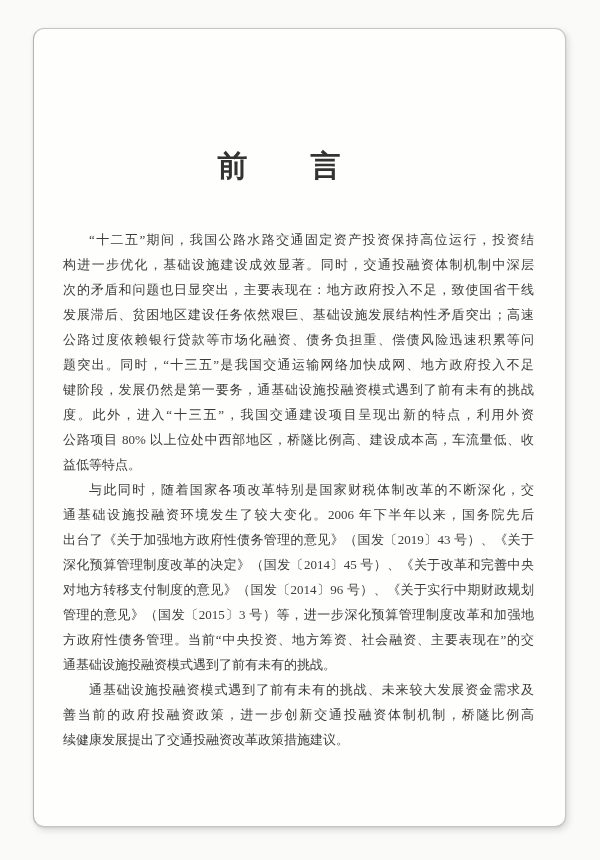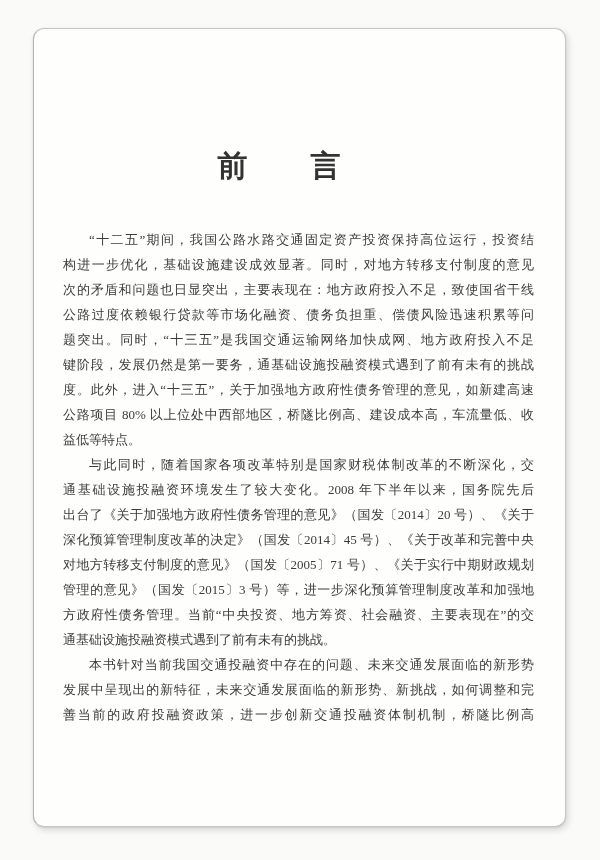--- a/index.html
+++ b/index.html
@@ -62,42 +62,43 @@
 
 <div class="scan-canvas">
   <div class="book-page">
 
     <div class="page-title">前　　言</div>
 
     <div class="page-content">
 
       <div class="paragraph">
         <div class="text-line indent">“十二五”期间，我国公路水路交通固定资产投资保持高位运行，投资结</div>
-        <div class="text-line">构进一步优化，基础设施建设成效显著。同时，对地方转移支付制度的意见</div>
+        <div class="text-line">构进一步优化，基础设施建设成效显著。同时，交通投融资体制机制中深层</div>
         <div class="text-line">次的矛盾和问题也日显突出，主要表现在：地方政府投入不足，致使国省干线</div>
+        <div class="text-line">发展滞后、贫困地区建设任务依然艰巨、基础设施发展结构性矛盾突出；高速</div>
         <div class="text-line">公路过度依赖银行贷款等市场化融资、债务负担重、偿债风险迅速积累等问</div>
         <div class="text-line">题突出。同时，“十三五”是我国交通运输网络加快成网、地方政府投入不足</div>
         <div class="text-line">键阶段，发展仍然是第一要务，通基础设施投融资模式遇到了前有未有的挑战</div>
-        <div class="text-line">度。此外，进入“十三五”，关于加强地方政府性债务管理的意见，如新建高速</div>
+        <div class="text-line">度。此外，进入“十三五”，我国交通建设项目呈现出新的特点，利用外资</div>
         <div class="text-line">公路项目 80% 以上位处中西部地区，桥隧比例高、建设成本高，车流量低、收</div>
         <div class="text-line para-end">益低等特点。</div>
       </div>
 
       <div class="paragraph">
         <div class="text-line indent">与此同时，随着国家各项改革特别是国家财税体制改革的不断深化，交</div>
-        <div class="text-line">通基础设施投融资环境发生了较大变化。2008 年下半年以来，国务院先后</div>
-        <div class="text-line">出台了《关于加强地方政府性债务管理的意见》（国发〔2014〕20 号）、《关于</div>
+        <div class="text-line">通基础设施投融资环境发生了较大变化。2006 年下半年以来，国务院先后</div>
+        <div class="text-line">出台了《关于加强地方政府性债务管理的意见》（国发〔2019〕43 号）、《关于</div>
         <div class="text-line">深化预算管理制度改革的决定》（国发〔2014〕45 号）、《关于改革和完善中央</div>
-        <div class="text-line">对地方转移支付制度的意见》（国发〔2005〕71 号）、《关于实行中期财政规划</div>
+        <div class="text-line">对地方转移支付制度的意见》（国发〔2014〕96 号）、《关于实行中期财政规划</div>
         <div class="text-line">管理的意见》（国发〔2015〕3 号）等，进一步深化预算管理制度改革和加强地</div>
         <div class="text-line">方政府性债务管理。当前“中央投资、地方筹资、社会融资、主要表现在”的交</div>
         <div class="text-line para-end">通基础设施投融资模式遇到了前有未有的挑战。</div>
       </div>
 
       <div class="paragraph">
-        <div class="text-line indent">本书针对当前我国交通投融资中存在的问题、未来交通发展面临的新形势</div>
-        <div class="text-line">发展中呈现出的新特征，未来交通发展面临的新形势、新挑战，如何调整和完</div>
+        <div class="text-line indent">通基础设施投融资模式遇到了前有未有的挑战、未来较大发展资金需求及</div>
         <div class="text-line">善当前的政府投融资政策，进一步创新交通投融资体制机制，桥隧比例高</div>
+        <div class="text-line para-end">续健康发展提出了交通投融资改革政策措施建议。</div>
       </div>
 
     </div>
   </div>
 </div>
 
 </body></html>

